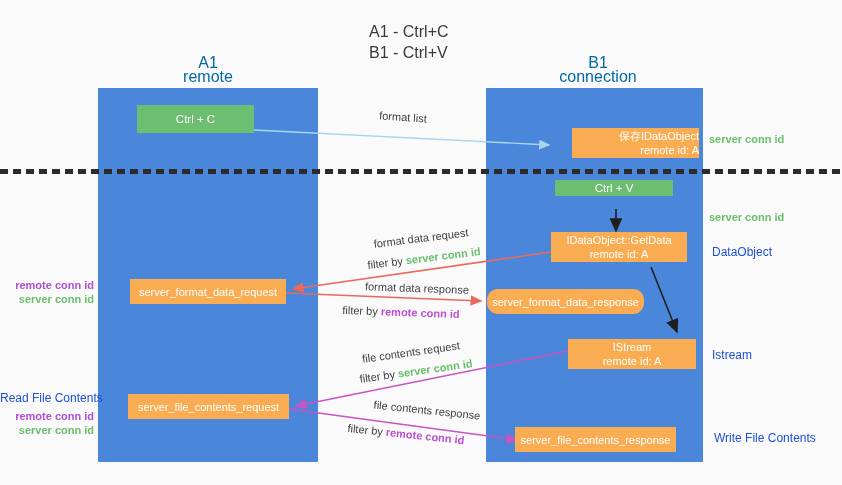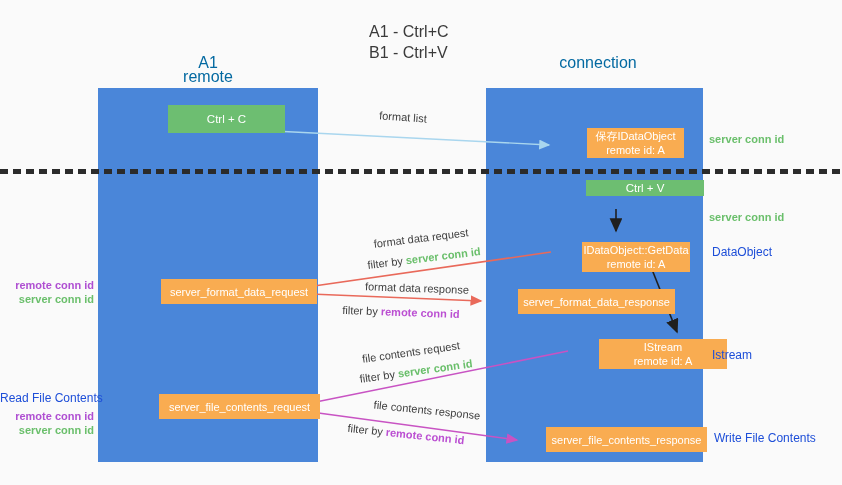--- a/index.html
+++ b/index.html
@@ -19,21 +19,21 @@
   .lifeline{
     top:88px;height:374px;background:#4a86d9;
   }
   .divider{
     left:0;top:169px;width:842px;height:5px;z-index:3;
     background:repeating-linear-gradient(90deg,#2b2b2b 0 8px,transparent 8px 13px);
   }
   svg.arrows{left:0;top:0;z-index:2;}
   .node{
     z-index:4;display:flex;flex-direction:column;align-items:center;justify-content:center;
-    color:#ffffff;font-size:11px;line-height:14px;text-align:center;white-space:nowrap;margin-left:31px;
+    color:#ffffff;font-size:11px;line-height:14px;text-align:center;white-space:nowrap;
   }
   .node.green{background:#6dbe71;font-size:11.5px;}
   .node.orange{background:#f9ac51;}
   .arrow-label{
     z-index:5;font-size:11px;color:#3e3e3e;white-space:nowrap;
     transform-origin:center;
   }
   .side-label{font-size:12px;color:#1d4ed8;white-space:nowrap;z-index:5;}
   .side-label.small{font-size:11px;}
   .bold-green{color:#6abf6b;font-weight:bold;}
@@ -50,20 +50,21 @@
   <div class="abs title-block">
     <div>A1 - Ctrl+C</div>
     <div>B1 - Ctrl+V</div>
   </div>
 
   <div class="abs col-header" style="left:148px;">
     <div>A1</div>
     <div>remote</div>
   </div>
   <div class="abs col-header" style="left:538px;">
+    <div>B1</div>
     <div>connection</div>
   </div>
 
   <div class="abs lifeline" style="left:98px;width:220px;"></div>
   <div class="abs lifeline" style="left:486px;width:217px;"></div>
 
   <div class="abs divider"></div>
 
   <svg class="abs arrows" width="842" height="485" viewBox="0 0 842 485">
     <defs>
@@ -86,39 +87,39 @@
     <line x1="286" y1="293" x2="481" y2="301" stroke="#e9695a" stroke-width="1.5" marker-end="url(#m-red)"></line>
     <line x1="651" y1="267" x2="677" y2="332" stroke="#1f1f1f" stroke-width="1.6" marker-end="url(#m-blk)"></line>
     <line x1="568" y1="351" x2="296" y2="406" stroke="#c853c3" stroke-width="1.5" marker-end="url(#m-mag)"></line>
     <line x1="289" y1="409" x2="517" y2="440" stroke="#c853c3" stroke-width="1.5" marker-end="url(#m-mag)"></line>
   </svg>
 
   <div class="abs node green" style="left:137px;top:105px;width:117px;height:28px;">
     <span>Ctrl + C</span>
   </div>
 
-  <div class="abs node orange" style="left:556px;top:128px;width:97px;height:30px;">
+  <div class="abs node orange" style="left:572px;top:128px;width:127px;height:30px;align-items:flex-end;">
     <span>保存IDataObject</span>
     <span>remote id: A</span>
   </div>
 
   <div class="abs node green" style="left:555px;top:180px;width:118px;height:16px;">
     <span>Ctrl + V</span>
   </div>
 
-  <div class="abs node orange" style="left:551px;top:242px;width:108px;height:30px;">
+  <div class="abs node orange" style="left:551px;top:232px;width:136px;height:30px;">
     <span>IDataObject::GetData</span>
     <span>remote id: A</span>
   </div>
 
   <div class="abs node orange" style="left:130px;top:279px;width:156px;height:25px;">
     <span>server_format_data_request</span>
   </div>
 
-  <div class="abs node orange" style="left:487px;top:289px;width:157px;height:25px;">
+  <div class="abs node orange" style="left:487px;top:289px;width:157px;height:25px;border-radius:11px;">
     <span>server_format_data_response</span>
   </div>
 
   <div class="abs node orange" style="left:568px;top:339px;width:128px;height:30px;">
     <span>IStream</span>
     <span>remote id: A</span>
   </div>
 
   <div class="abs node orange" style="left:128px;top:394px;width:161px;height:25px;">
     <span>server_file_contents_request</span>

